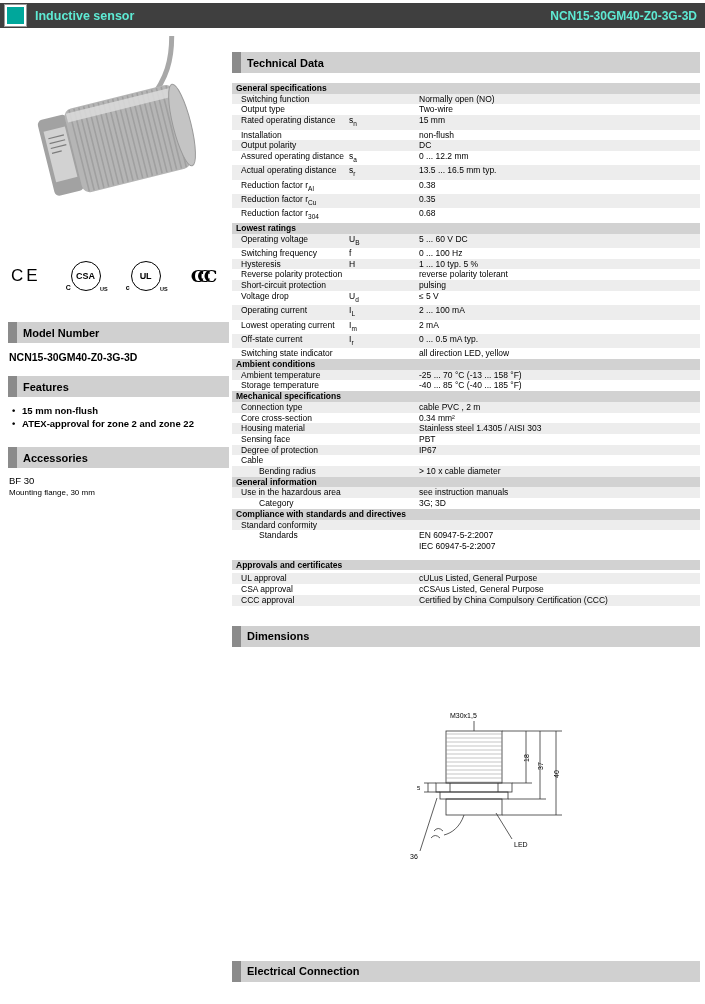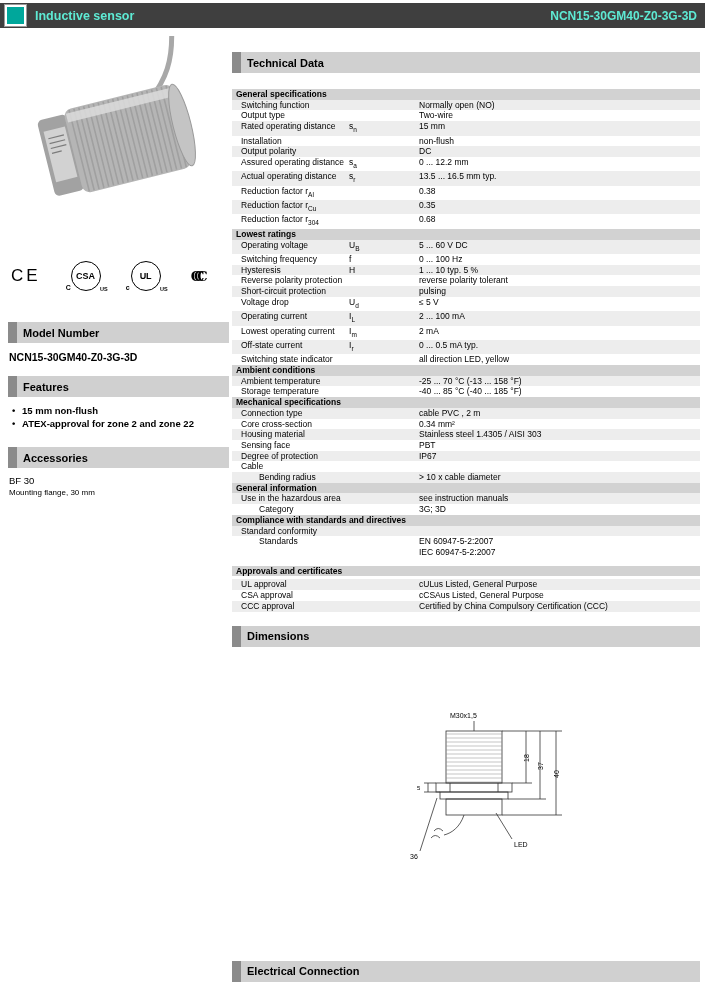--- a/index.html
+++ b/index.html
@@ -19,42 +19,42 @@
        background:var(--bar-edge,#8b8b8b)}
   
   .leftcol{position:absolute;left:8px;top:36px;width:221px}
   .photo{display:block}
   .logos{display:flex;align-items:center;gap:30px;height:44px;margin-top:6px;padding-left:3px}
   .ce{font-size:17px;letter-spacing:3px}
   .circlogo{position:relative;width:30px;height:30px;border:1.6px solid #000;border-radius:50%;
             display:flex;align-items:center;justify-content:center;font-weight:bold;font-size:9px}
   .clg-c{position:absolute;left:-6px;bottom:-1px;font-size:7px;font-weight:bold}
   .clg-us{position:absolute;right:-8px;bottom:-2px;font-size:5.5px;font-weight:bold}
-  .ccc{font-family:"DejaVu Serif",serif;font-weight:bold;font-size:13px;letter-spacing:-7px;padding-right:9px}
+  .ccc{font-family:"DejaVu Serif",serif;font-weight:bold;font-size:17px;letter-spacing:-7px;padding-right:9px}
   .bar-model{margin-top:24px}
   .modelval{font-weight:bold;font-size:10.5px;margin:8px 0 0 1px}
   .bar-features{margin-top:13px}
   .features-list{margin:7px 0 0 3px;font-size:9.5px;font-weight:bold;list-style:none}
   .features-list li{line-height:13px;padding-left:11px;position:relative}
   .features-list li::before{content:"•";position:absolute;left:1px}
   .bar-acc{margin-top:17px}
   .acc-name{font-weight:normal;font-size:9.5px;margin:7px 0 0 1px}
   .acc-desc{font-size:8px;margin:2px 0 0 1px}
   
   .rightcol{position:absolute;left:232px;top:52px;width:468px}
-  .table{margin-top:16px;font-size:8.5px}
+  .table{margin-top:10px;font-size:8.5px}
   .trow{display:flex;min-height:10.7px;line-height:10.7px}
   .trow.alt{background:var(--row-alt,#ededed)}
   .trow.thead{background:var(--section-bg,#d2d2d2);font-weight:bold;padding-left:4px}
   .tlabel{width:117px;padding-left:9px;flex:none}
   .tlabel.indent{padding-left:27px}
   .tsym{width:70px;flex:none}
   .tval{flex:1}
   sub{font-size:6.5px}
-  .bar-dims{margin-top:14px}
+  .bar-dims{margin-top:20px}
   .dimarea{margin:60px 0 0 158px}
   .bar-elec{margin-top:70px}
   .elecarea{margin:22px 0 0 110px}
   svg text{font-family:"Liberation Sans",sans-serif}
 </style>
 </head>
 <body>
 
 <div class="topbar">
   <span class="brandsq"></span>

